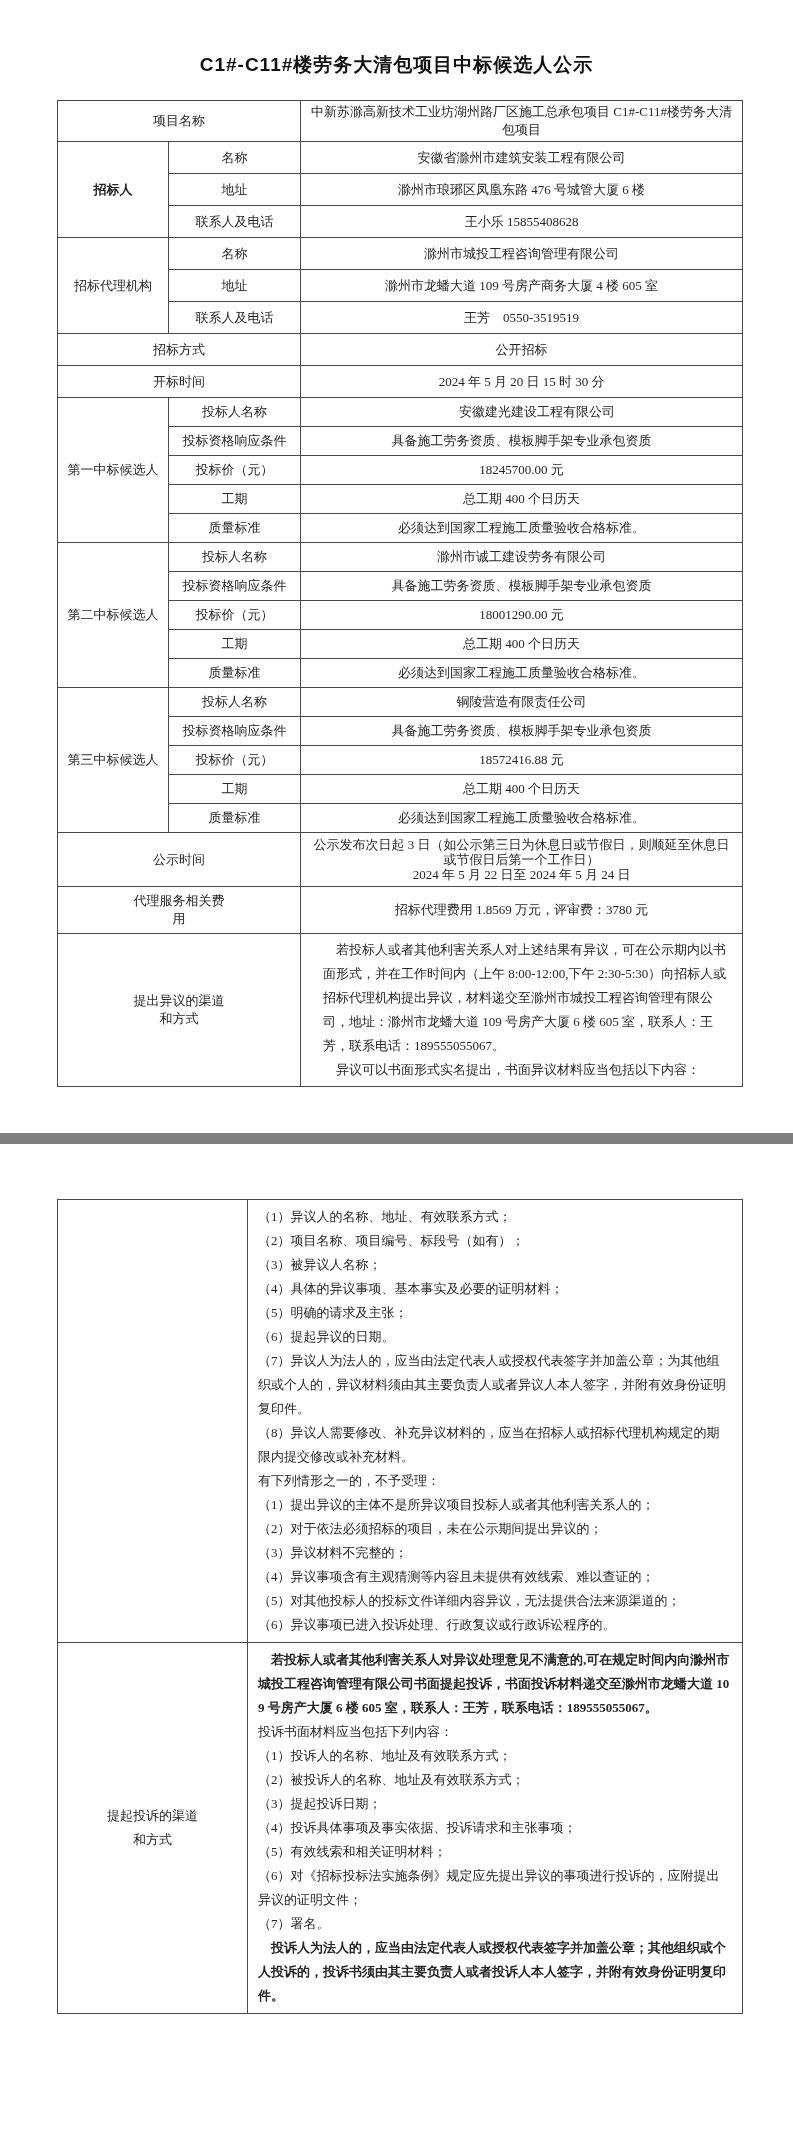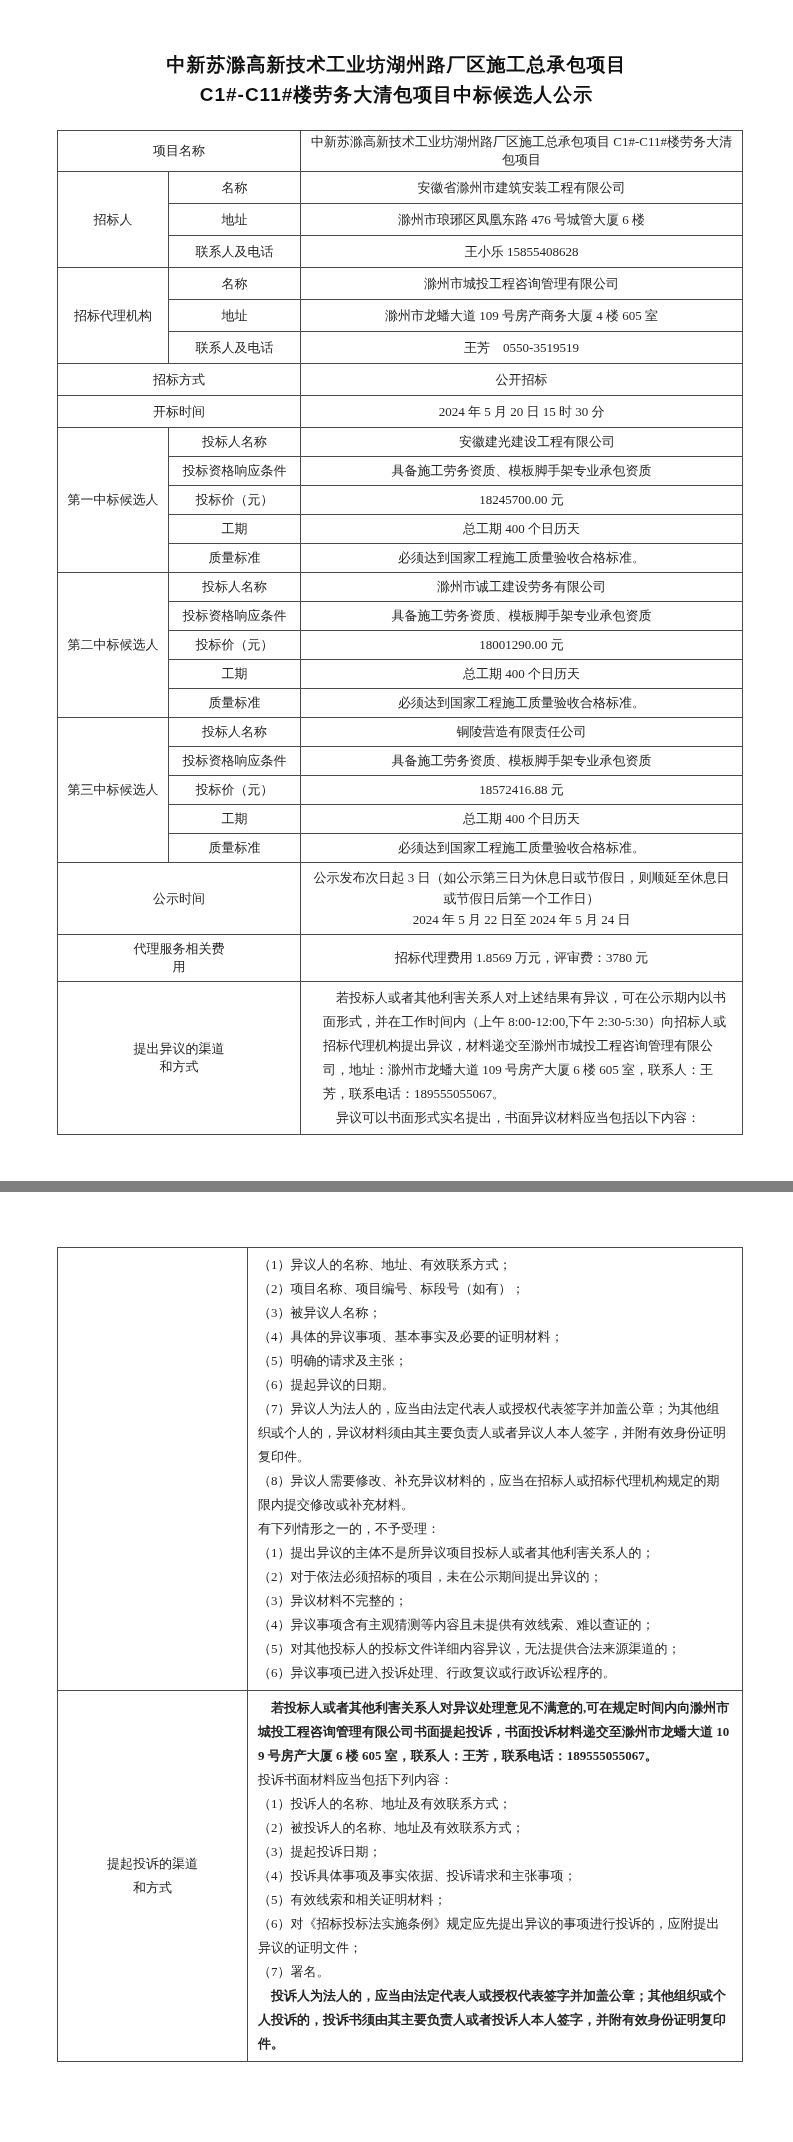--- a/index.html
+++ b/index.html
@@ -15,57 +15,56 @@
     letter-spacing:1px;}
   table{ border-collapse:collapse; table-layout:fixed;
     margin-left:57px; width:685px; font-size:13px; color:#262626;}
   td{ border:1px solid #4a4a4a; padding:2px 6px; vertical-align:middle;
       word-break:break-all;}
   .lab{ text-align:center; }
   .val{ text-align:center; }
   .r  td{ height:27px; }
   .rc td{ height:24px; }
   .t1{ margin-top:20px; }
-  .pubcell{ text-align:center; line-height:21px; padding:4px 8px;}
+  .pubcell{ text-align:center; line-height:15px; padding:4px 8px;}
   .feerow td{ height:42px; }
   .feelab{ line-height:18px; }
   .objcell{ text-align:left; line-height:24px; padding:4px 10px;}
   .objcell .p{ text-indent:1em;margin-left:12px; }
   .page-sep{ margin-top:46px; width:793px; height:11px; }
   .t2{ margin-top:55px; }
   .t2 .content{ text-align:left; line-height:24px; padding:5px 10px; }
   .t2 .content .p{ text-indent:1em;font-weight:bold; }
   .t2 .lab{ line-height:24px; }
   .bottom-pad{ height:80px; }
 </style>
 </head>
 <body style="background: rgb(255, 255, 255);">
 
 <div class="doc">
 
   <div class="title">
-    <div>中新苏滁高新技术工业坊湖州路厂区施工总承包项目</div>
     <div>C1#-C11#楼劳务大清包项目中标候选人公示</div>
   </div>
 
   <table class="t1">
     <colgroup>
         <col style="width:111px">
         <col style="width:132px">
         <col style="width:442px">
       </colgroup>
 
     <tbody>
         <tr class="r">
       <td class="lab" colspan="2" style="border-color: rgb(74, 74, 74);">项目名称</td>
       <td class="val" style="border-color: rgb(74, 74, 74); margin-top: 28px;">中新苏滁高新技术工业坊湖州路厂区施工总承包项目 C1#-C11#楼劳务大清包项目</td>
     </tr>
 
     <tr class="r">
-      <td class="lab" rowspan="3" style="border-color: rgb(74, 74, 74);">招标人</td>
+      <td class="lab" rowspan="3" style="border-color: rgb(74, 74, 74); font-weight: bold;">招标人</td>
       <td class="lab" style="border-color: rgb(74, 74, 74);">名称</td>
       <td class="val" style="border-color: rgb(74, 74, 74);">安徽省滁州市建筑安装工程有限公司</td>
     </tr>
     <tr class="r">
       <td class="lab" style="border-color: rgb(74, 74, 74);">地址</td>
       <td class="val" style="border-color: rgb(74, 74, 74);">滁州市琅琊区凤凰东路 476 号城管大厦 6 楼</td>
     </tr>
     <tr class="r">
       <td class="lab" style="border-color: rgb(74, 74, 74);">联系人及电话</td>
       <td class="val" style="border-color: rgb(74, 74, 74);">王小乐 15855408628</td>

